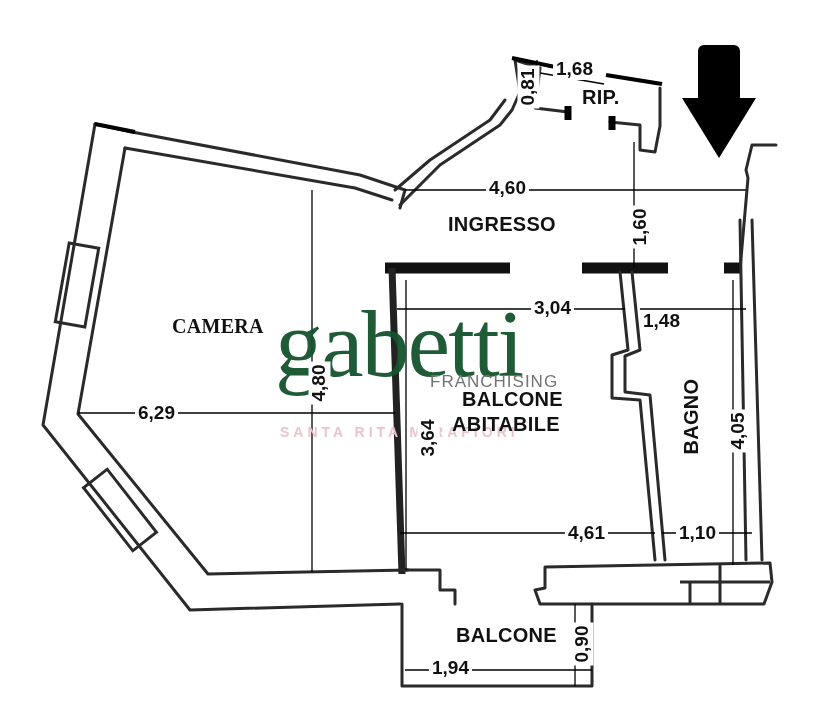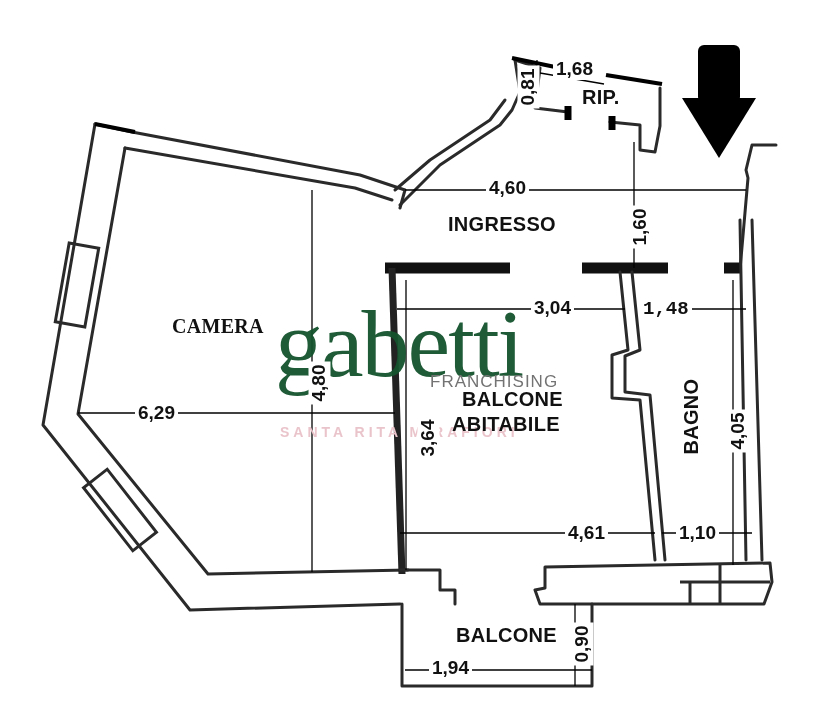--- a/index.html
+++ b/index.html
@@ -105,17 +105,17 @@
 
 <div class="label measure" style="left:553px;top:58px;text-align:center;">1,68</div>
 <div class="label measure vert" style="left:507px;top:76px;">0,81</div>
 <div class="label measure" style="left:486px;top:177px;">4,60</div>
 <div class="label measure vert" style="left:619px;top:216px;">1,60</div>
 <div class="label measure vert" style="left:298px;top:372px;">4,80</div>
 <div class="label measure" style="left:135px;top:402px;">6,29</div>
 <div class="label measure" style="left:531px;top:297px;">3,04</div>
 <div class="label measure vert" style="left:407px;top:427px;">3,64</div>
 <div class="label measure" style="left:565px;top:522px;">4,61</div>
-<div class="label measure" style="left:640px;top:298px;font-family:Liberation Mono, monospace;">1,48</div>
+<div class="label measure" style="left:640px;top:310px;">1,48</div>
 <div class="label measure vert" style="left:717px;top:420px;">4,05</div>
 <div class="label measure" style="left:676px;top:522px;">1,10</div>
 <div class="label measure" style="left:429px;top:657px;">1,94</div>
 <div class="label measure vert" style="left:561px;top:633px;">0,90</div>
 
 </body></html>

